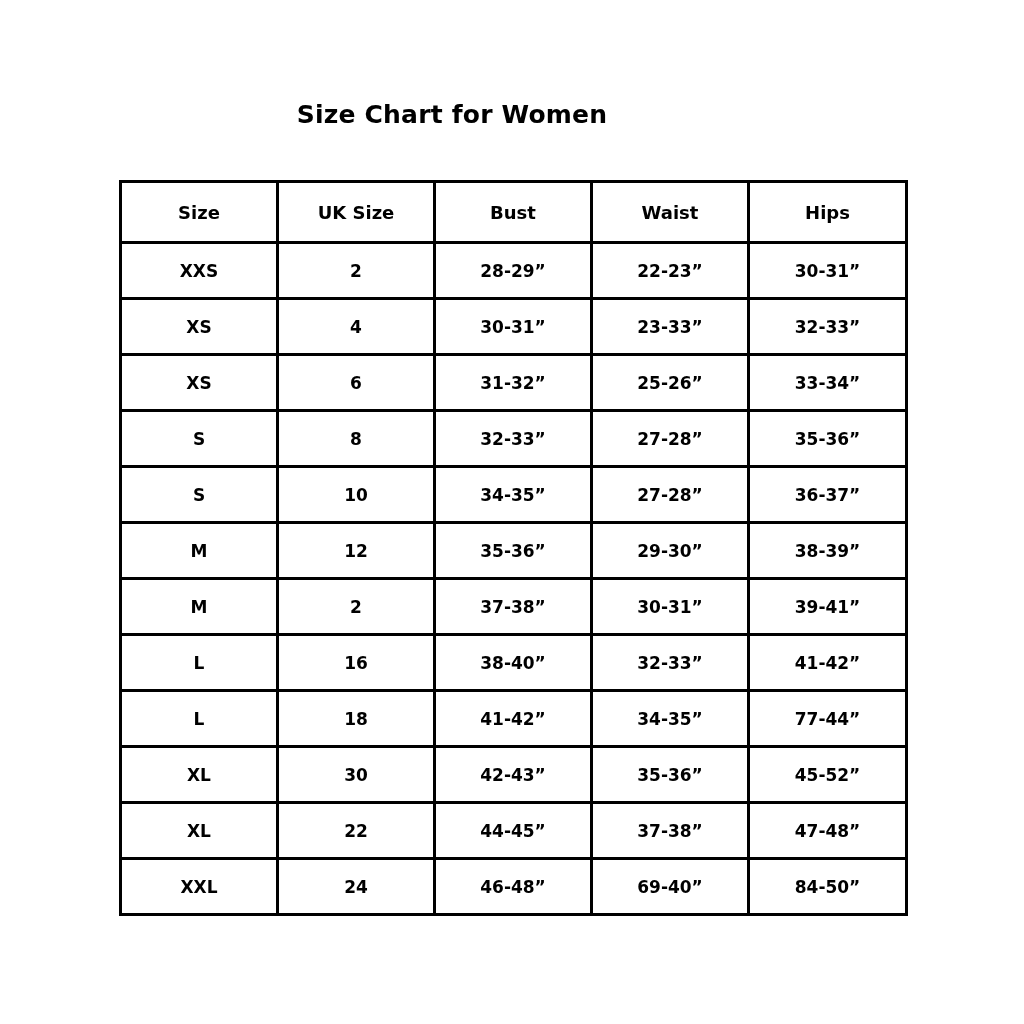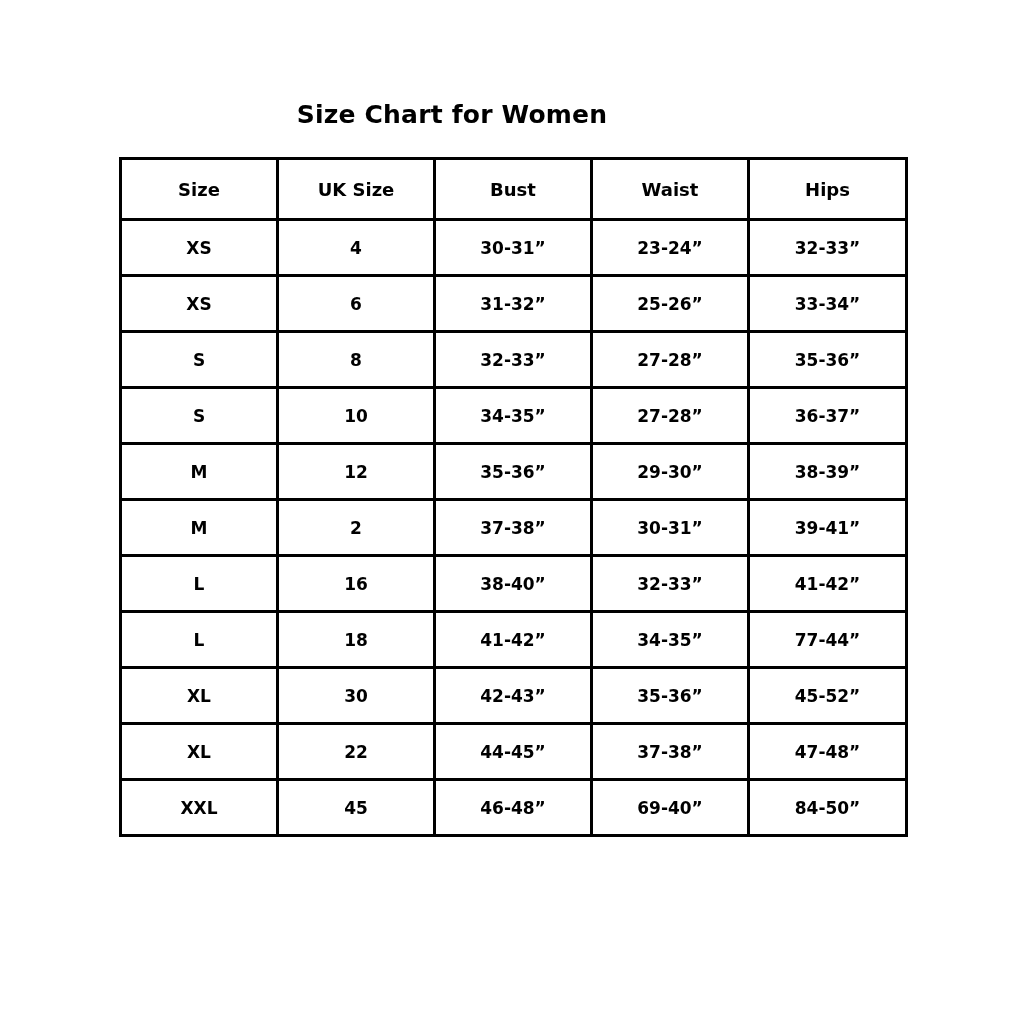--- a/index.html
+++ b/index.html
@@ -26,21 +26,21 @@
     width: 904px;
     text-align: center;
     font-size: 25px;
     font-weight: bold;
     color: #000000;
     letter-spacing: 0.2px;
   }
   .table-wrap {
     position: absolute;
     left: 119px;
-    top: 157px;
+    top: 180px;
     width: 786px;
   }
   table.size-chart {
     border-collapse: collapse;
     width: 786px;
     table-layout: fixed;
   }
   table.size-chart th,
   table.size-chart td {
     border: 3px solid #000000;
@@ -82,24 +82,31 @@
         <tr>
           <th>Size</th>
           <th>UK Size</th>
           <th>Bust</th>
           <th>Waist</th>
           <th>Hips</th>
         </tr>
       </thead>
       <tbody>
         <tr>
+          <td>XXS</td>
+          <td>2</td>
+          <td>28-29”</td>
+          <td>22-23”</td>
+          <td>30-31”</td>
+        </tr>
+        <tr>
           <td>XS</td>
           <td>4</td>
           <td>30-31”</td>
-          <td>23-24”</td>
+          <td>23-33”</td>
           <td>32-33”</td>
         </tr>
         <tr>
           <td>XS</td>
           <td>6</td>
           <td>31-32”</td>
           <td>25-26”</td>
           <td>33-34”</td>
         </tr>
         <tr>
@@ -153,21 +160,21 @@
         </tr>
         <tr>
           <td>XL</td>
           <td>22</td>
           <td>44-45”</td>
           <td>37-38”</td>
           <td>47-48”</td>
         </tr>
         <tr>
           <td>XXL</td>
-          <td>45</td>
+          <td>24</td>
           <td>46-48”</td>
           <td>69-40”</td>
           <td>84-50”</td>
         </tr>
       </tbody>
     </table>
   </div>
 
 </div>
 

